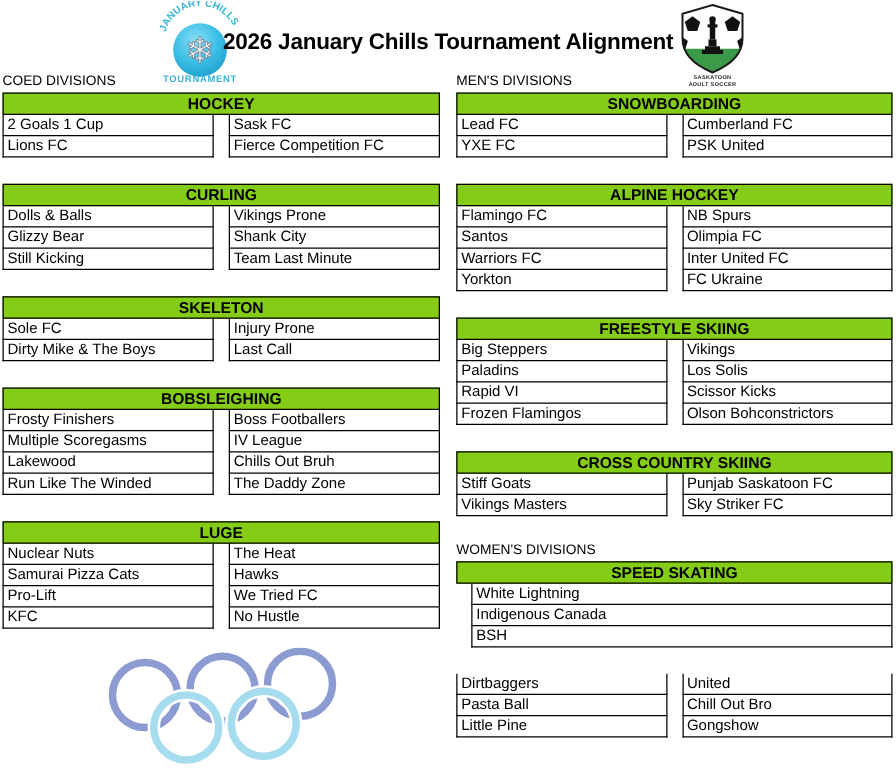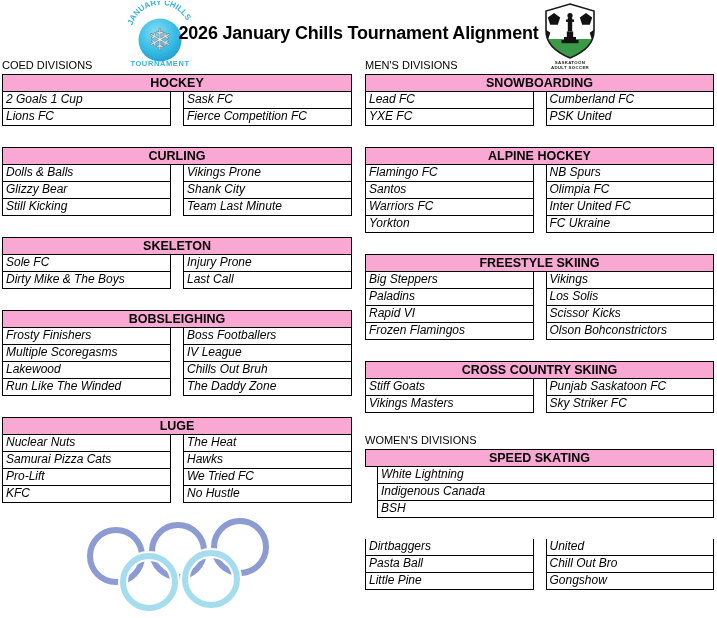--- a/index.html
+++ b/index.html
@@ -38,30 +38,30 @@
   .division-label {
     font-size: 11px;
     font-weight: normal;
     height: 13px;
     line-height: 13px;
     color: #000;
     margin-bottom: 2px;
   }
   .division-table { margin-bottom: 21px; }
   .table-title {
-    background: #f9a8d4;
+    background: #84cc16;
     border: 1px solid #000;
     height: 18px;
     line-height: 16px;
     text-align: center;
     font-size: 12.5px;
     font-weight: bold;
     color: #000;
   }
-  .table-body { display: flex; font-style: italic; }
+  .table-body { display: flex; }
   .cell-col { flex: 1; min-width: 0; }
   .cell-gap { width: 12px; }
   .cell {
     border-left: 1px solid #000;
     border-right: 1px solid #000;
     border-bottom: 1px solid #000;
     height: 17px;
     line-height: 15px;
     font-size: 12px;
     padding-left: 3px;

